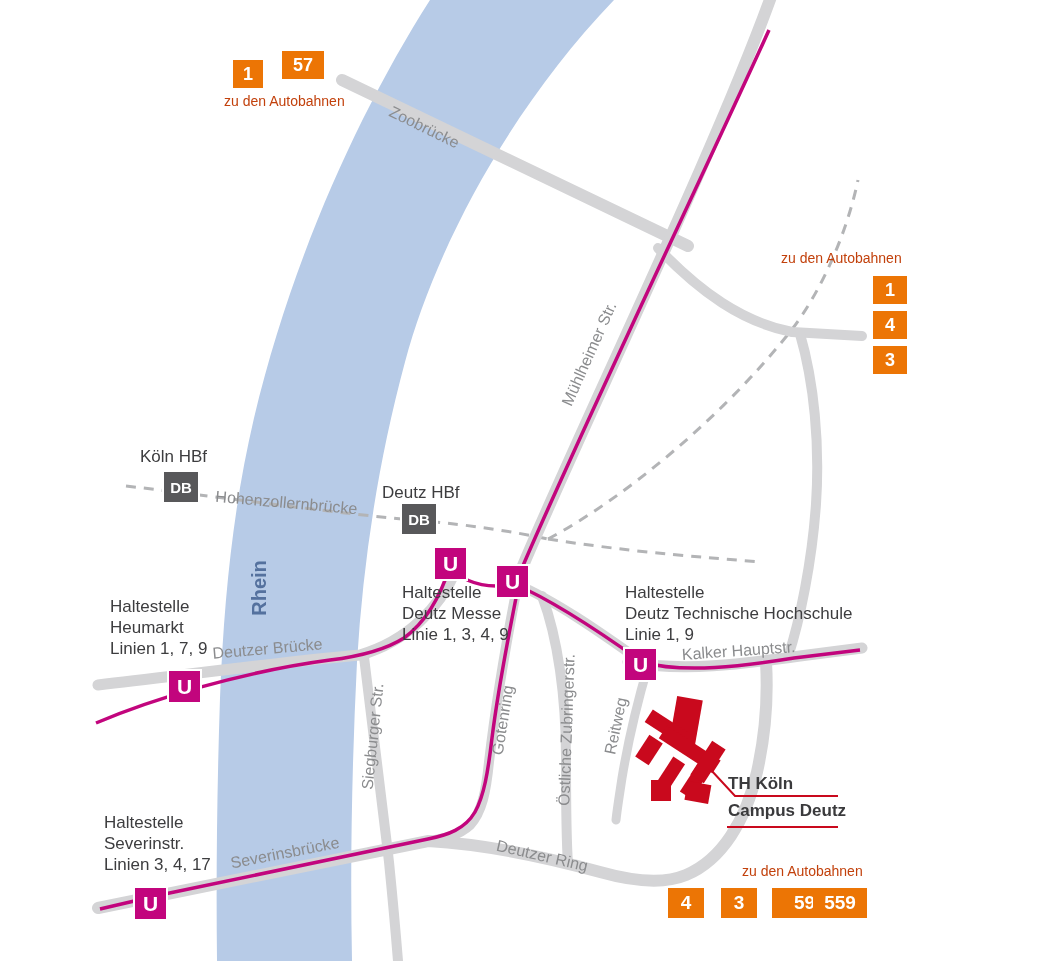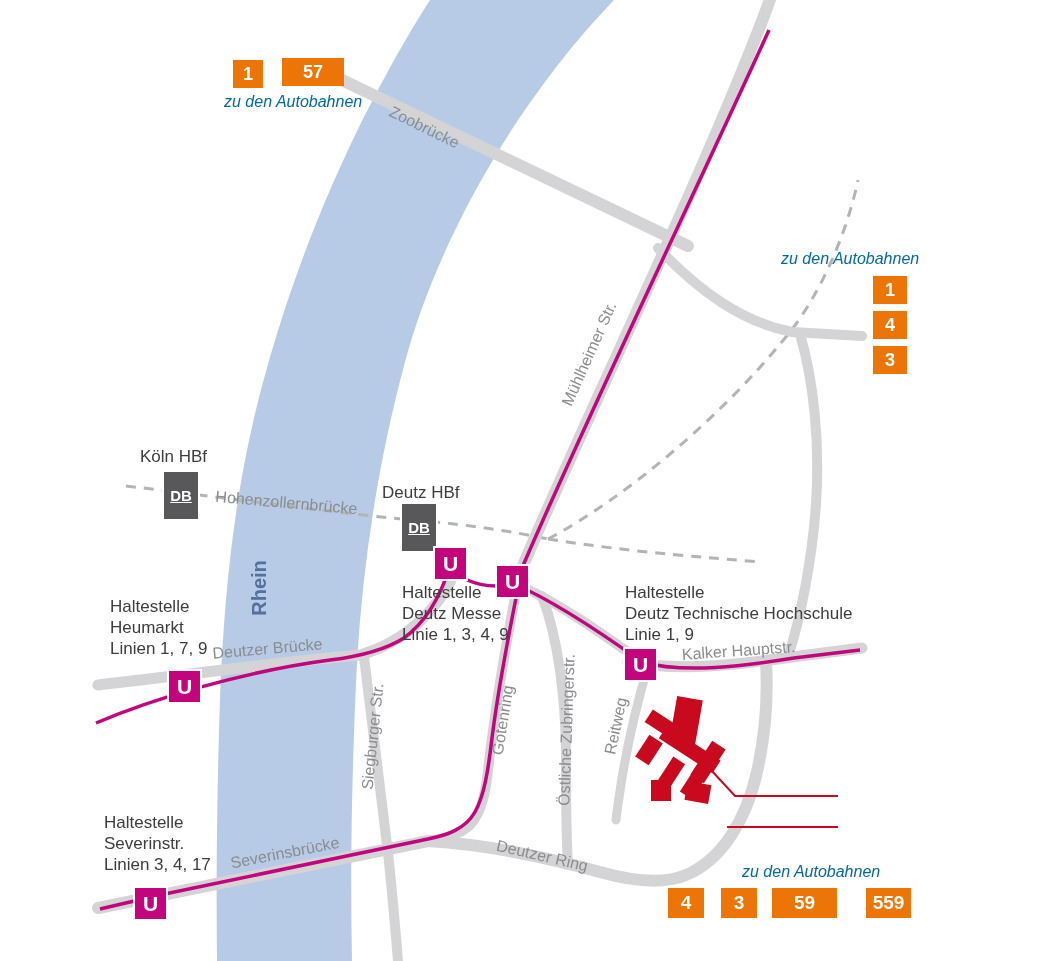--- a/index.html
+++ b/index.html
@@ -1,28 +1,28 @@
 <!DOCTYPE html>
 <html><head>
 <meta charset="utf-8">
 <style>
   html,body{margin:0;padding:0;background:#ffffff;}
   body{font-family:"Liberation Sans",sans-serif;}
   .map{position:relative;width:1056px;height:961px;background:#fff;overflow:hidden;}
   .map>svg{position:absolute;left:0;top:0;display:block;}
   .overlay{position:absolute;left:0;top:0;width:1056px;height:961px;}
   .label{position:absolute;color:#3d3d3f;font-size:17px;line-height:21px;white-space:pre-line;}
-  .caption{position:absolute;color:#0369a1;font-size:16px;white-space:nowrap;font-style:italic;}
+  .caption{position:absolute;color:#c2410c;font-size:14px;white-space:nowrap;}
   .ab-badge{position:absolute;height:28px;background:#ec7505;color:#fff;font-weight:bold;font-size:18px;
             display:flex;align-items:center;justify-content:center;}
   .ab-badge.lg{height:30px;font-size:19px;}
   .u-badge{position:absolute;width:31px;height:31px;background:#c2057d;color:#fff;font-weight:bold;font-size:21px;
            display:flex;align-items:center;justify-content:center;box-shadow:0 0 0 2px #fff;}
-  .db-badge{position:absolute;width:34px;height:47px;background:#58585a;color:#fff;font-weight:bold;font-size:15px;
-            display:flex;align-items:center;justify-content:center;box-shadow:0 0 0 2px #fff;text-decoration:underline;}
+  .db-badge{position:absolute;width:34px;height:30px;background:#58585a;color:#fff;font-weight:bold;font-size:15px;
+            display:flex;align-items:center;justify-content:center;box-shadow:0 0 0 2px #fff;}
   .campus-label{position:absolute;font-weight:bold;font-size:17px;color:#3a3a3c;line-height:20px;}
   .campus-label .l1{margin-bottom:7px;}
   svg text{font-family:"Liberation Sans",sans-serif;}
 </style>
 </head>
 <body>
 
 <div class="map">
 
   <svg width="1056" height="961" viewBox="0 0 1056 961">
@@ -85,33 +85,33 @@
       <text transform="translate(621 727) rotate(-78)">Reitweg</text>
       <text transform="translate(286 858) rotate(-11)">Severinsbrücke</text>
       <text transform="translate(541 861) rotate(13)">Deutzer Ring</text>
     </g>
     <text transform="translate(266 588) rotate(-90)" font-size="20" font-weight="bold" fill="#54719e" text-anchor="middle">Rhein</text>
   </svg>
 
   <div class="overlay">
 
     <div class="ab-badge" style="left:233px;top:60px;width:30px">1</div>
-    <div class="ab-badge" style="left:282px;top:58px;width:62px">57</div>
+    <div class="ab-badge" style="left:282px;top:51px;width:42px">57</div>
     <div class="caption" style="left:224px;top:93px">zu den Autobahnen</div>
 
     <div class="caption" style="left:781px;top:250px">zu den Autobahnen</div>
     <div class="ab-badge" style="left:873px;top:276px;width:34px">1</div>
     <div class="ab-badge" style="left:873px;top:311px;width:34px">4</div>
     <div class="ab-badge" style="left:873px;top:346px;width:34px">3</div>
 
     <div class="caption" style="left:742px;top:863px">zu den Autobahnen</div>
     <div class="ab-badge lg" style="left:668px;top:888px;width:36px">4</div>
     <div class="ab-badge lg" style="left:721px;top:888px;width:36px">3</div>
     <div class="ab-badge lg" style="left:772px;top:888px;width:65px">59</div>
-    <div class="ab-badge lg" style="left:866px;top:888px;width:45px">559</div>
+    <div class="ab-badge lg" style="left:813px;top:888px;width:54px">559</div>
 
     <div class="label" style="left:140px;top:446px">Köln HBf</div>
     <div class="db-badge" style="left:164px;top:472px">DB</div>
 
     <div class="label" style="left:382px;top:482px">Deutz HBf</div>
     <div class="db-badge" style="left:402px;top:504px">DB</div>
 
     <div class="label" style="left:110px;top:596px">Haltestelle
 Heumarkt
 Linien 1, 7, 9</div>
@@ -126,15 +126,19 @@
     <div class="label" style="left:625px;top:582px">Haltestelle
 Deutz Technische Hochschule
 Linie 1, 9</div>
     <div class="u-badge" style="left:625px;top:649px">U</div>
 
     <div class="label" style="left:104px;top:812px">Haltestelle
 Severinstr.
 Linien 3, 4, 17</div>
     <div class="u-badge" style="left:135px;top:888px">U</div>
 
+    <div class="campus-label" style="left:728px;top:774px">
+      <div class="l1">TH Köln</div>
+      <div class="l2">Campus Deutz</div>
+    </div>
 
   </div>
 </div>
 
 </body></html>

